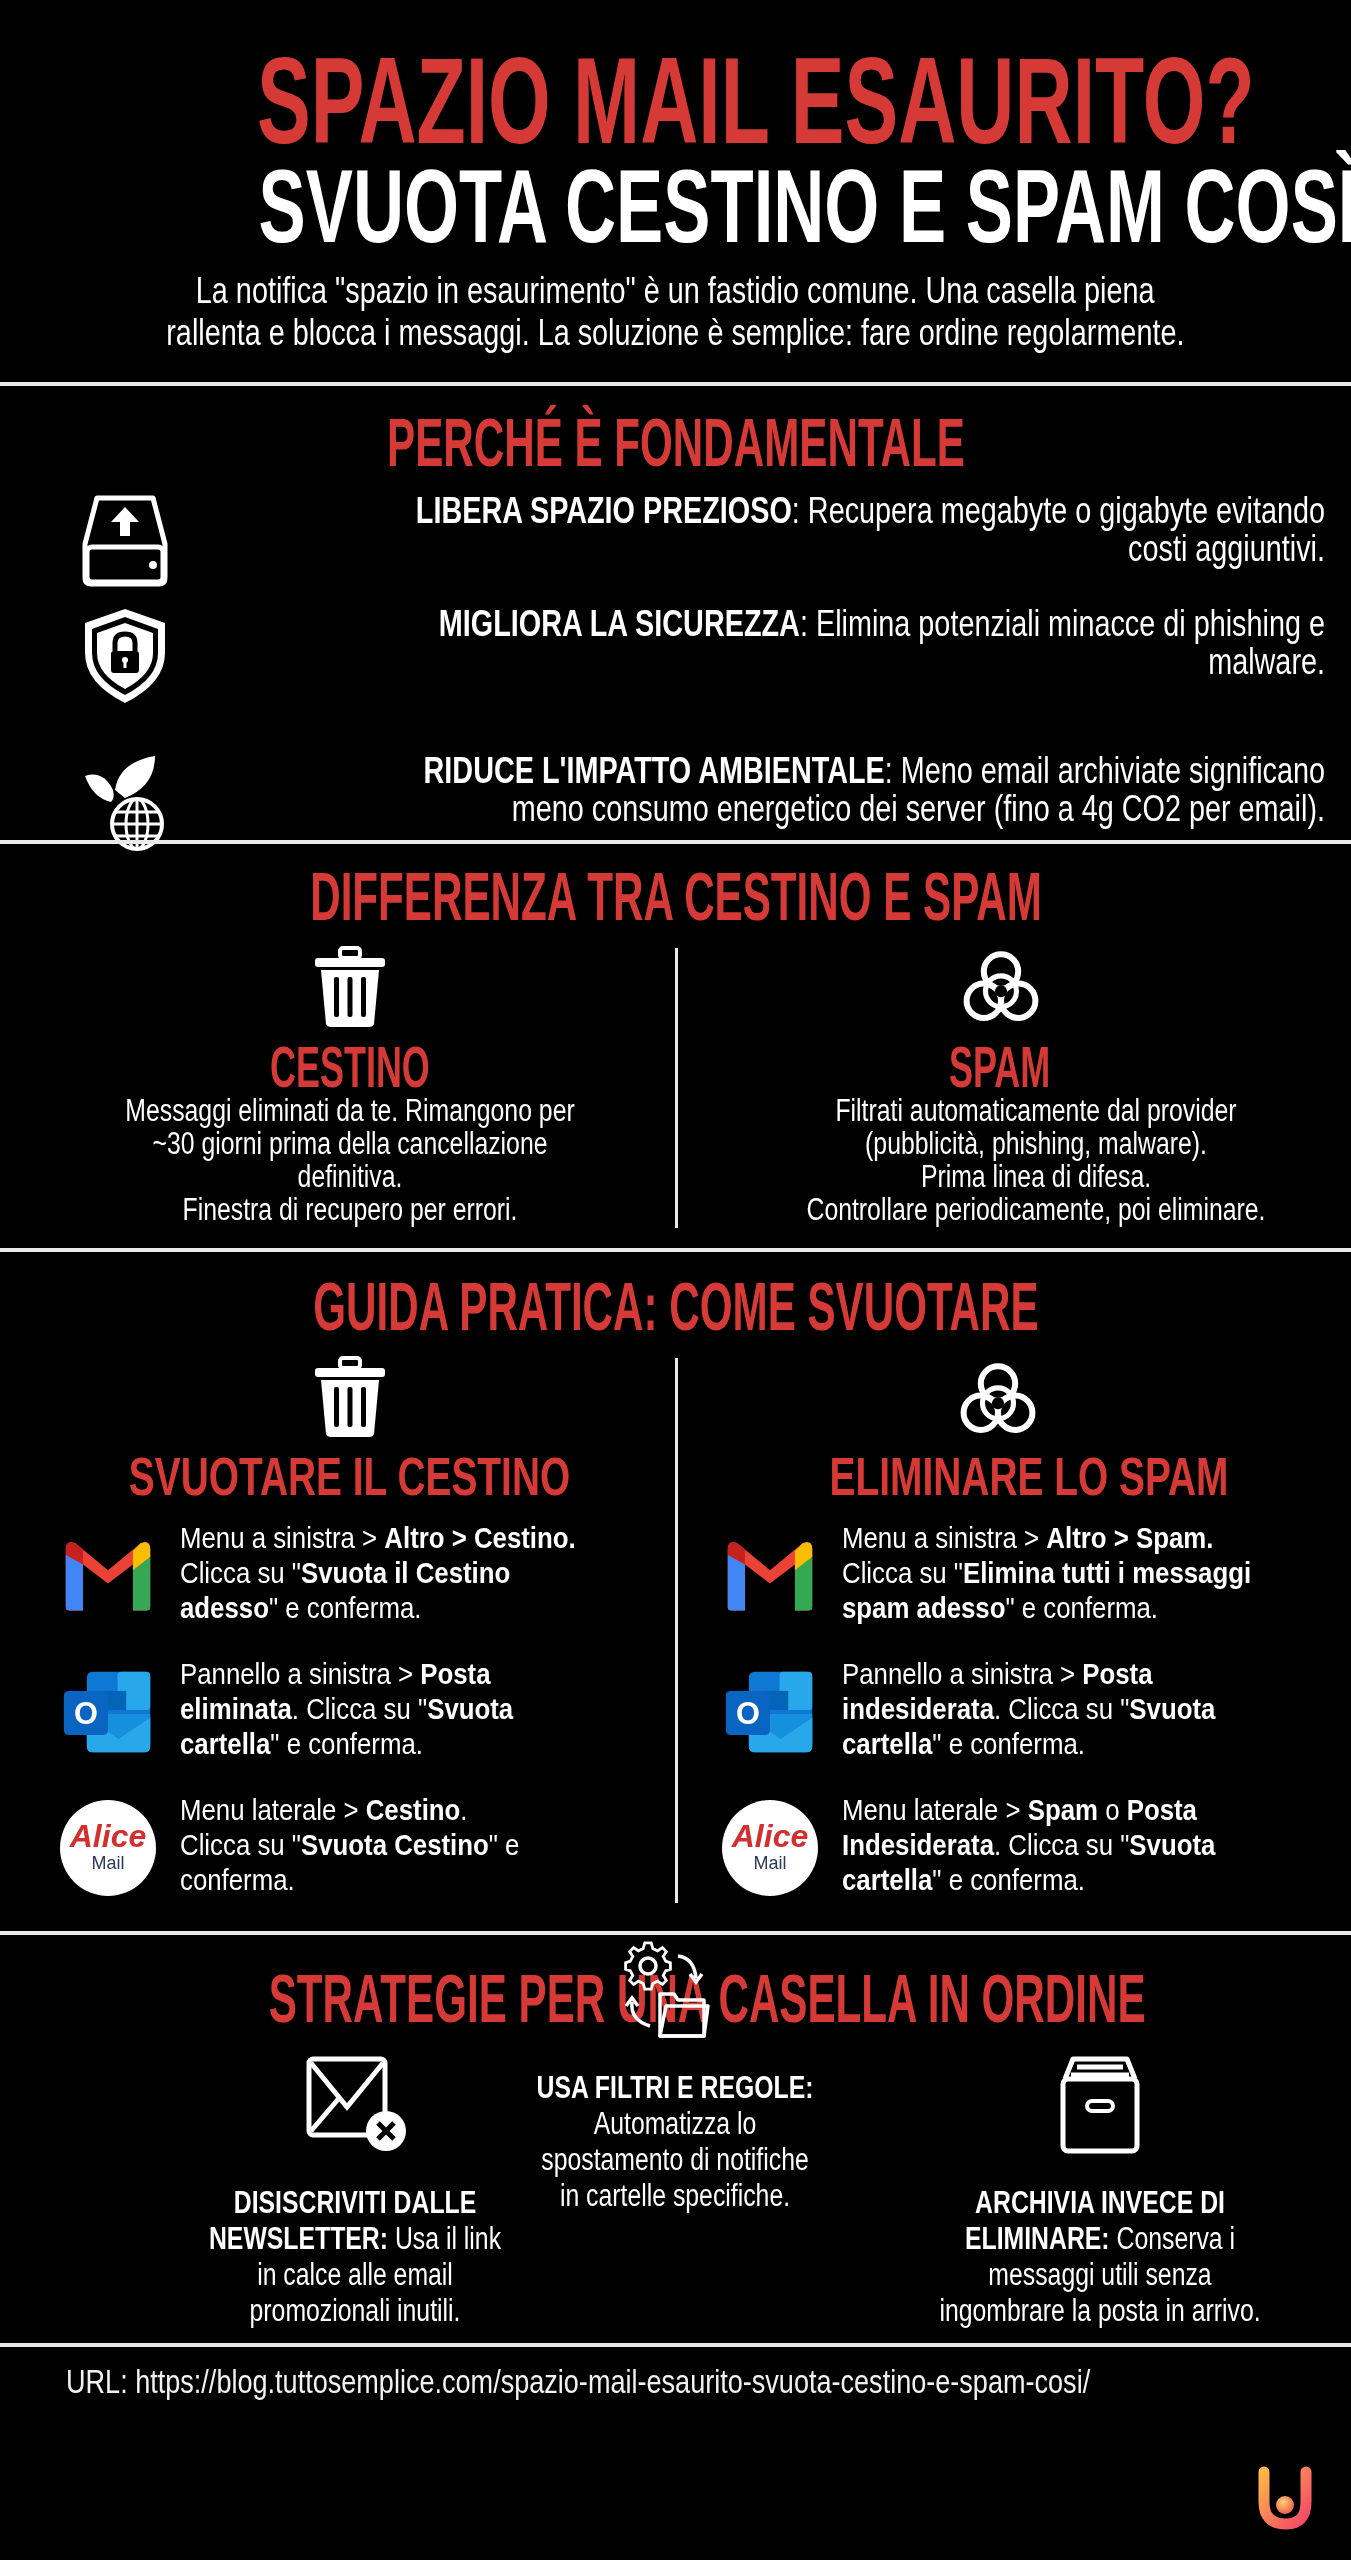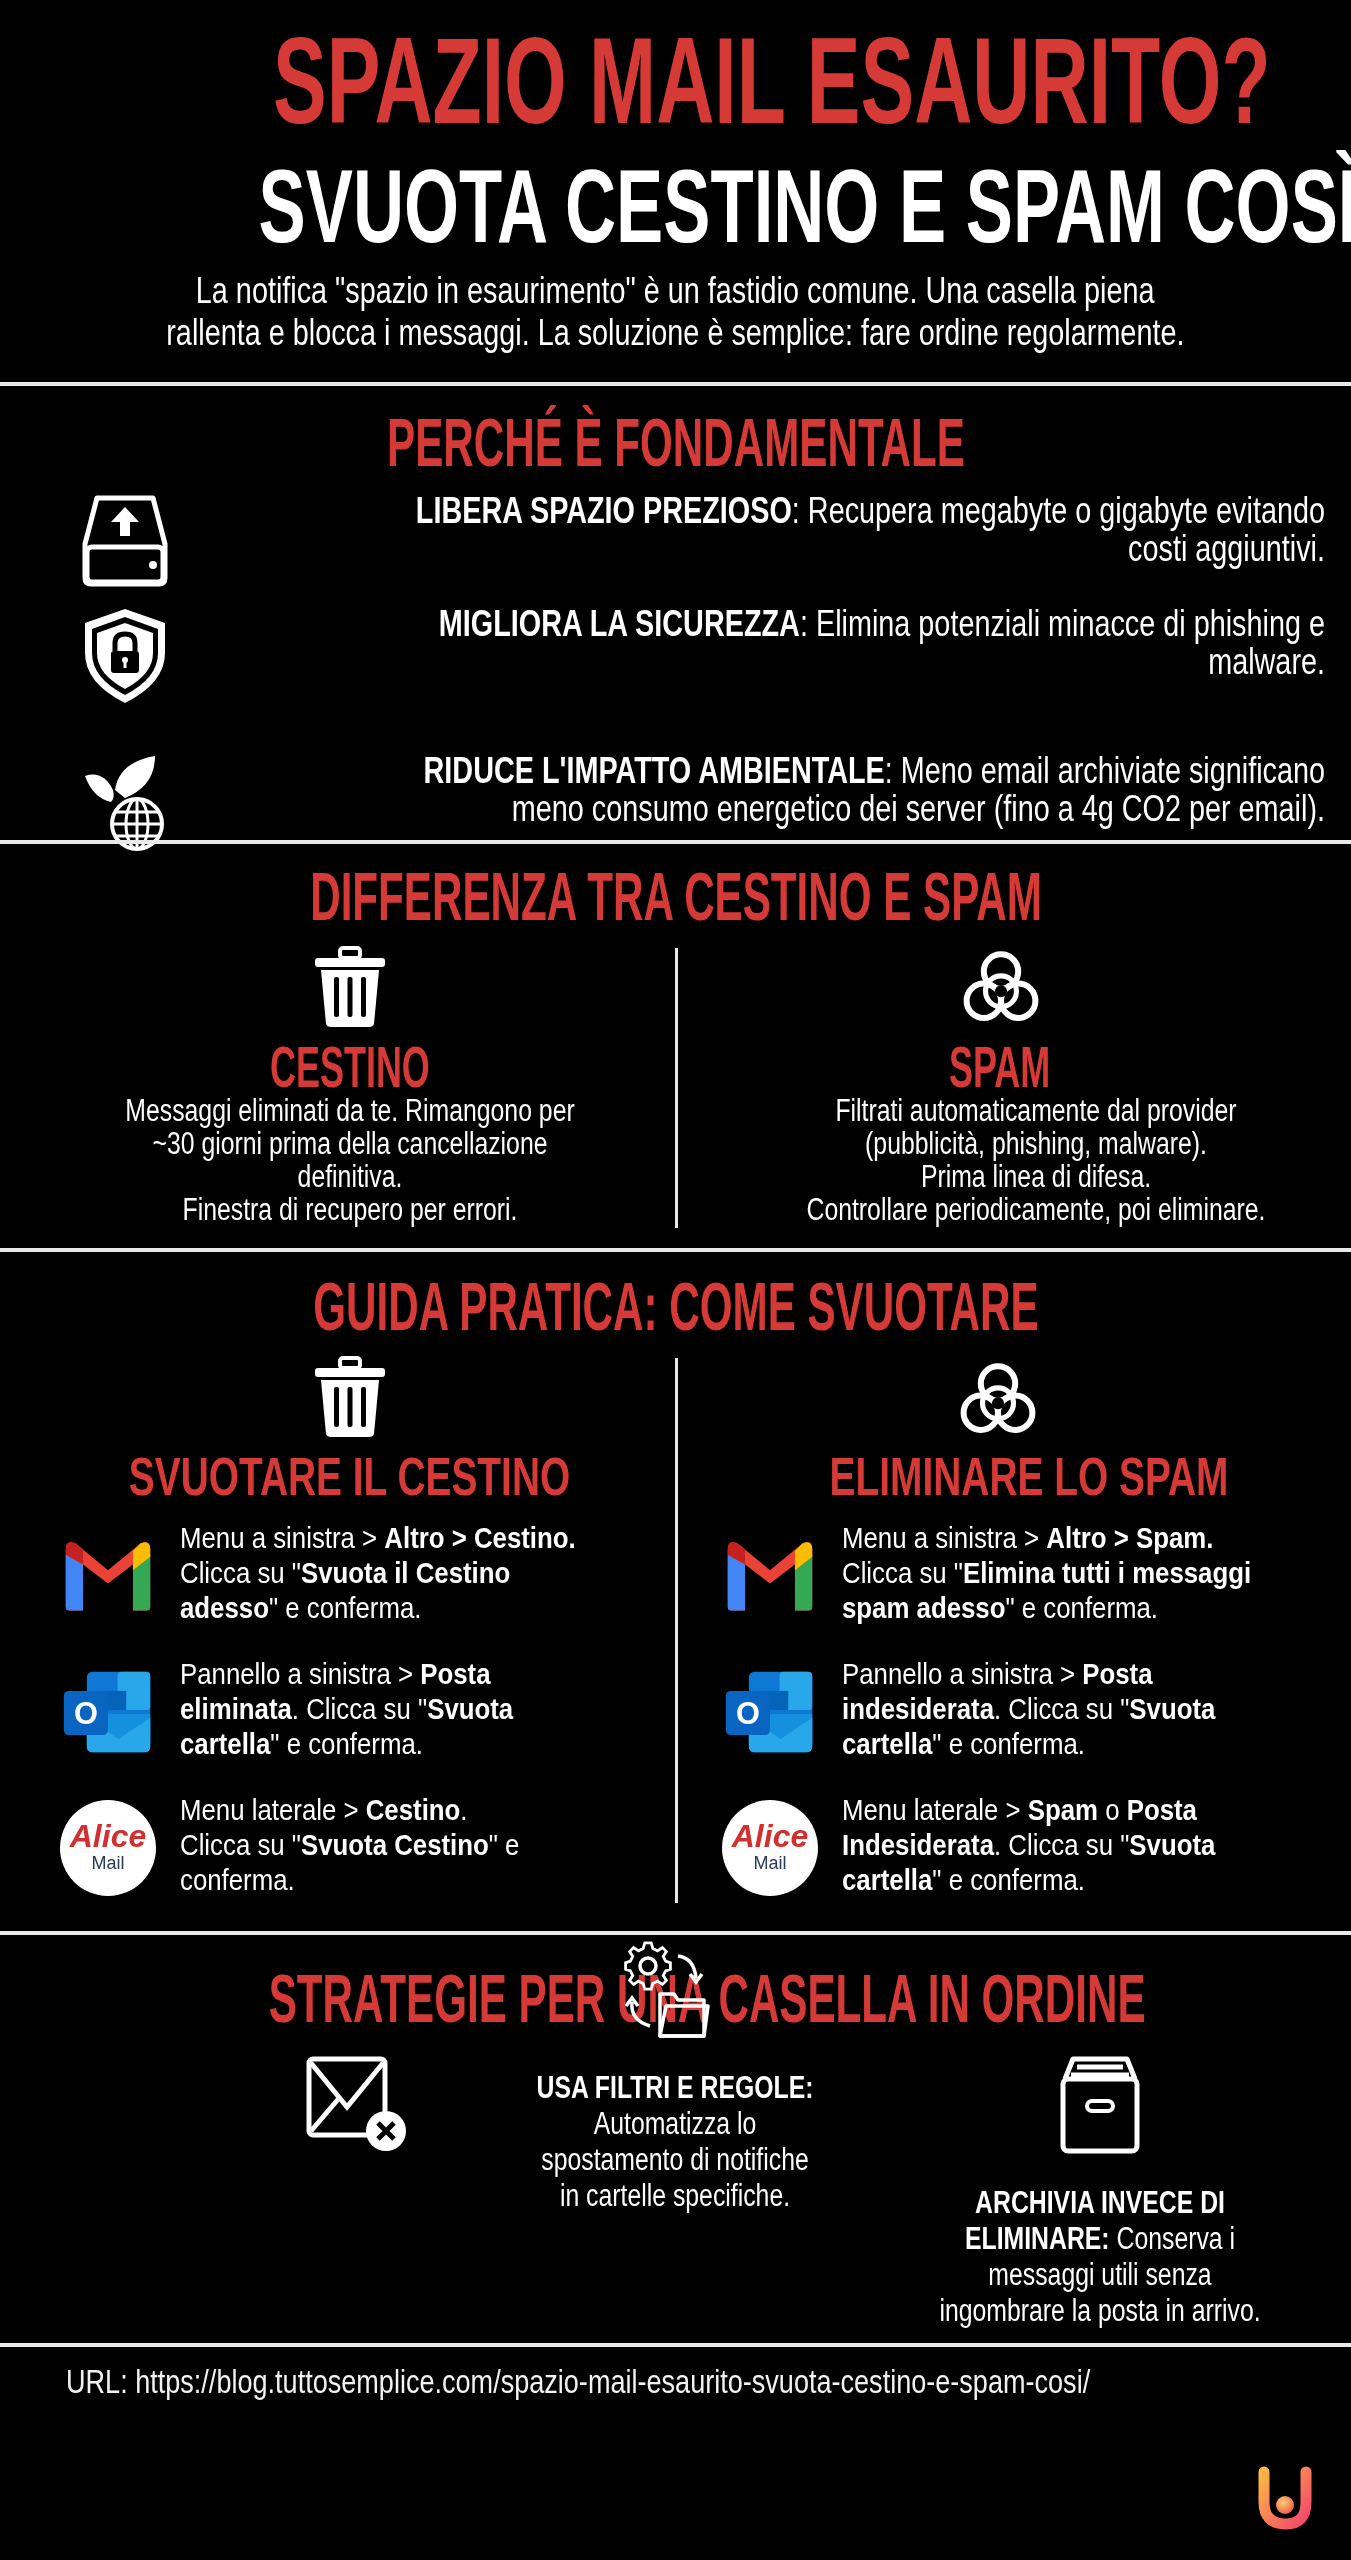--- a/index.html
+++ b/index.html
@@ -8,21 +8,21 @@
 
   .abs { position: absolute; }
   .center { left: 0; width: 1351px; text-align: center; }
   .cond { display: inline-block; transform-origin: center center; white-space: nowrap; }
 
   .red { color: #D63A36; }
   .hr { position: absolute; left: 0; width: 1351px; height: 4px; background: #e9e9e9; }
   .vr { position: absolute; width: 3px; background: #e9e9e9; }
 
   
-  .t1 { top: 16px; font-size: 122px; font-weight: 700; line-height: 130px; padding-left: 16px; }
+  .t1 { top: 36px; font-size: 122px; font-weight: 700; line-height: 130px; }
   .t1 .cond { transform: scaleX(0.66); }
   .t2 { top: 150px; font-size: 104px; font-weight: 700; line-height: 112px; }
   .t2 .cond { transform: scaleX(0.68); }
   .intro { top: 270px; font-size: 36px; line-height: 42px; }
   .intro .cond { transform: scaleX(0.80); }
 
   .h2 { font-size: 68px; font-weight: 700; line-height: 76px; }
   .h2 .cond { transform: scaleX(0.62); }
 
   
@@ -302,20 +302,26 @@
 </div>
 
 <div class="s-col" style="left:140px; top:2055px">
   <svg class="s-icon" width="130" height="100" viewBox="0 0 130 100">
     <rect x="33" y="4" width="76" height="76" rx="4" fill="none" stroke="#fff" stroke-width="5" transform="translate(-14,0)"></rect>
     <path d="M21 8 L57 52 L93 8" fill="none" stroke="#fff" stroke-width="5"></path>
     <path d="M21 76 L50 42" fill="none" stroke="#fff" stroke-width="5"></path>
     <circle cx="96" cy="76" r="20" fill="#fff"></circle>
     <path d="M88 68 L104 84 M104 68 L88 84" stroke="#000" stroke-width="5"></path>
   </svg>
+  <div class="s-text">
+    <span class="cond"><b>DISISCRIVITI DALLE</b></span>
+    <span class="cond"><b>NEWSLETTER:</b><span> Usa il link</span></span>
+    <span class="cond">in calce alle email</span>
+    <span class="cond">promozionali inutili.</span>
+  </div>
 </div>
 
 <div class="s-col" style="left:460px; top:1940px">
   <svg class="s-icon" width="130" height="100" viewBox="0 0 130 100">
     <g transform="translate(38,26)" fill="none" stroke="#fff" stroke-width="3.5">
       <path d="M-4 -22 H4 L6 -15 L12 -12 L18 -16 L23 -11 L19 -5 L22 1 L28 3 V11 L22 13 L19 19 L23 25 L18 30 L12 26 L6 29 L4 36 H-4 L-6 29 L-12 26 L-18 30 L-23 25 L-19 19 L-22 13 L-28 11 V3 L-22 1 L-19 -5 L-23 -11 L-18 -16 L-12 -12 L-6 -15 Z" transform="scale(0.8) translate(0,-7)"></path>
       <circle cx="0" cy="0" r="8"></circle>
     </g>
     <path d="M68 16 Q84 18 86 38" fill="none" stroke="#fff" stroke-width="3.5"></path>
     <path d="M80 34 L86 42 L92 34" fill="none" stroke="#fff" stroke-width="3.5"></path>

